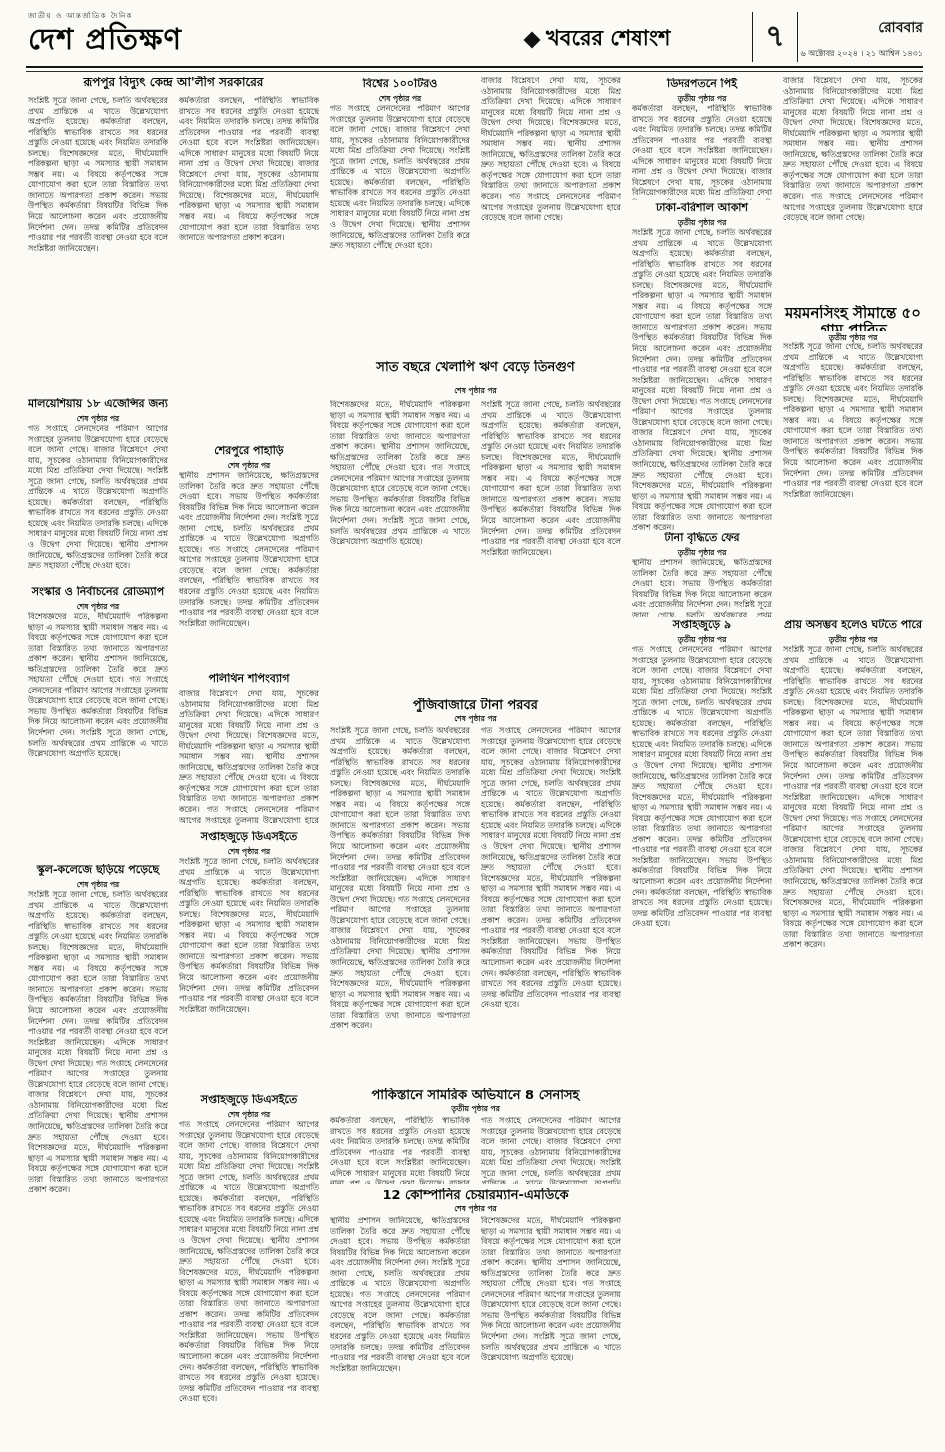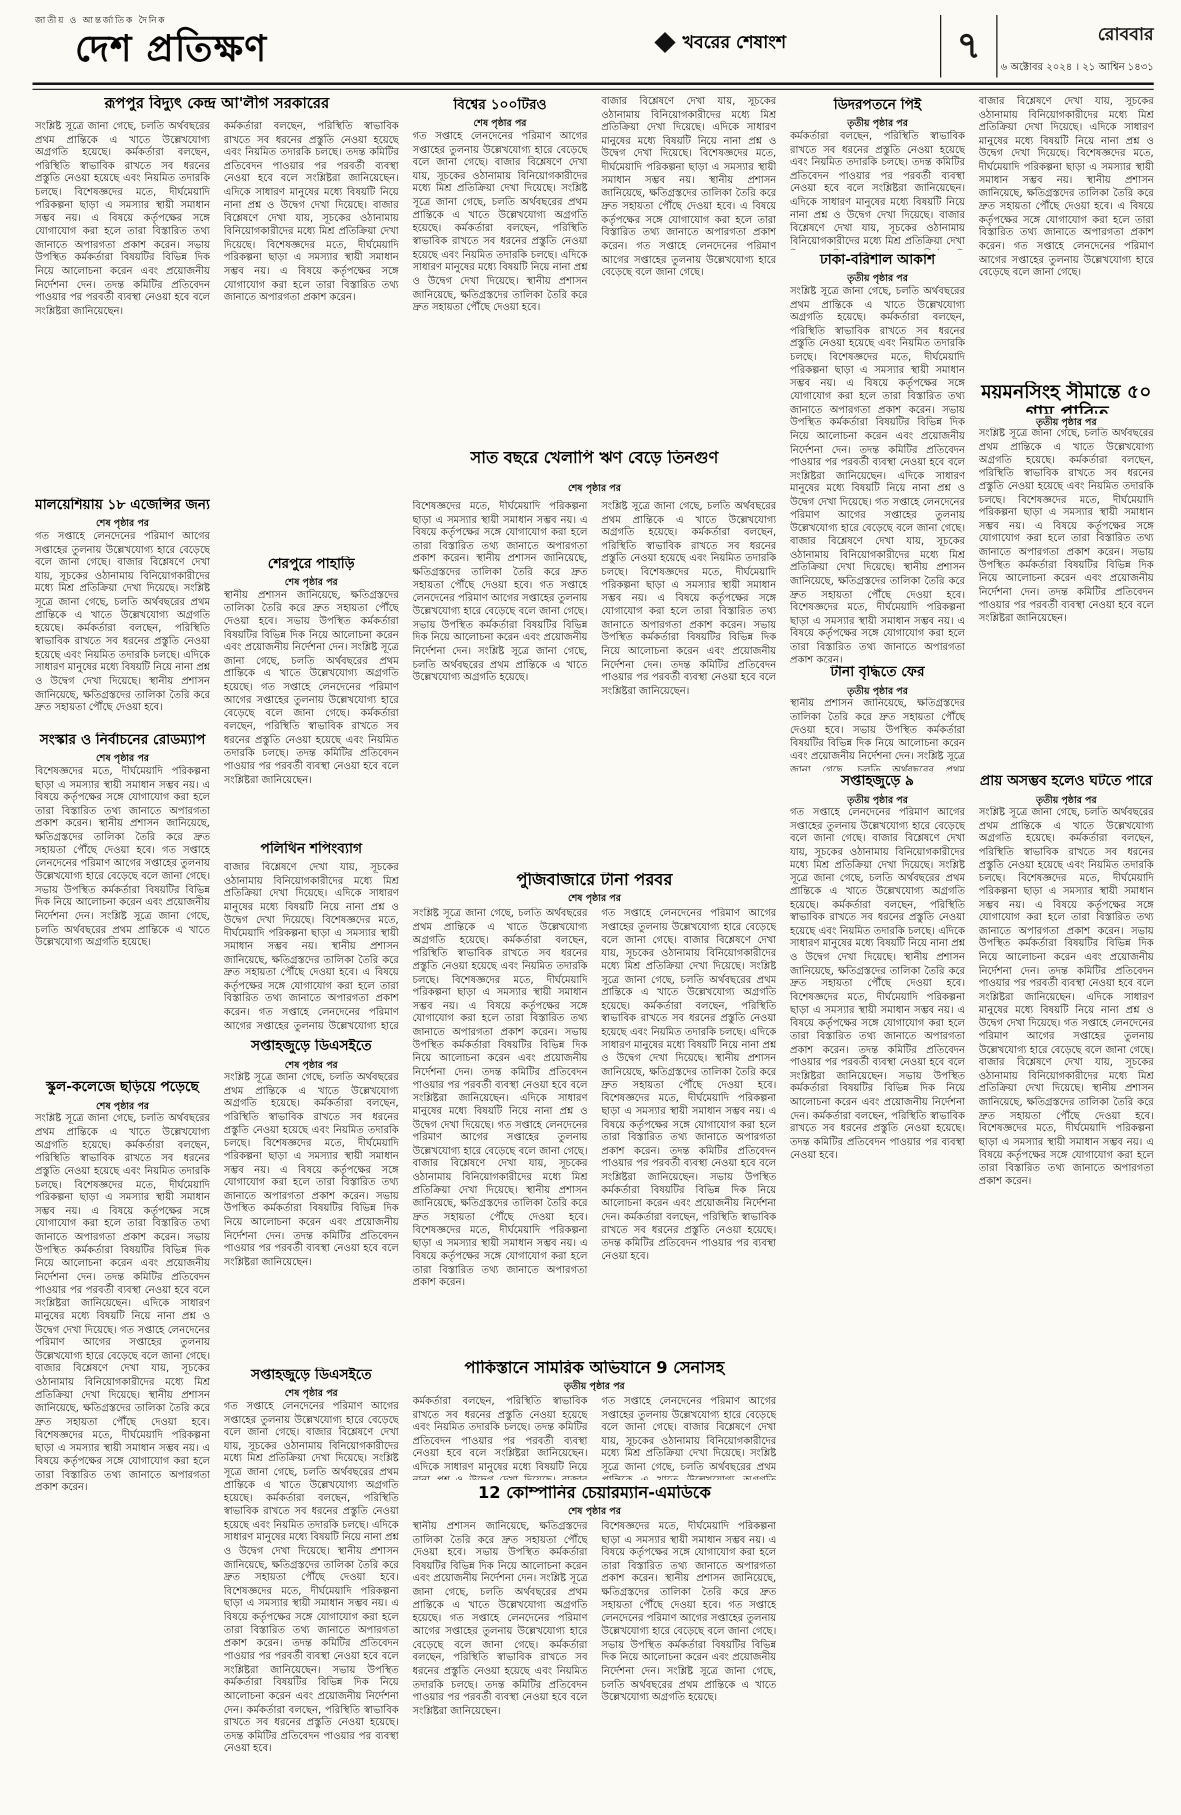--- a/index.html
+++ b/index.html
@@ -3,24 +3,24 @@
 <meta charset="utf-8">
 <style>
   *{box-sizing:border-box;margin:0;padding:0;}
   html,body{margin:0;padding:0;background:#9a9a9a;}
   .page{position:relative;width:945px;height:1452px;margin:0 auto;background:#fbfaf4;
         font-family:"DejaVu Sans","Liberation Sans",sans-serif;color:#1a1a1a;overflow:hidden;}
   
   .header{position:absolute;left:26px;top:8px;right:22px;height:58px;}
   .brand{position:absolute;left:2px;top:2px;}
   .tagline{font-size:7px;letter-spacing:1.5px;color:#222;margin-bottom:2px;}
-  .title{font-size:29px;font-weight:bold;color:#070707;letter-spacing:1px;line-height:1.05;margin-left:32px;}
+  .title{font-size:29px;font-weight:bold;color:#070707;letter-spacing:1px;line-height:1.05;}
   .section-wrap{position:absolute;left:500px;top:14px;display:flex;align-items:center;gap:8px;}
   .ornament{width:12px;height:12px;background:#121212;transform:rotate(45deg);display:inline-block;flex:none;}
-  .section-title{font-size:14px;font-weight:bold;color:#050505;white-space:nowrap;}
+  .section-title{font-size:21px;font-weight:bold;color:#050505;white-space:nowrap;}
   .pageno{position:absolute;left:726px;top:4px;width:46px;height:50px;
           border-left:1.5px solid #1d1d1d;border-right:1.5px solid #1d1d1d;
           font-size:30px;font-weight:bold;display:flex;align-items:center;justify-content:center;}
   .daydate{position:absolute;right:0;top:8px;text-align:right;}
   .day{font-size:14px;font-weight:bold;}
   .date{font-size:8px;margin-top:7px;white-space:nowrap;}
   .rule{position:absolute;left:26px;right:22px;top:66px;border-top:2.5px solid #151515;}
   .rule2{position:absolute;left:26px;right:22px;top:71px;border-top:1px solid #2a2a2a;}
   
   .content{position:absolute;left:28px;top:76px;width:895px;height:1360px;}
@@ -88,21 +88,21 @@
 
     <div class="hl" style="left:302px;top:2px">বিশ্বের ১০০টিরও</div>
     <div class="dl" style="left:302px;top:17px">শেষ পৃষ্ঠার পর</div>
     <div class="bd" style="left:302px;top:28px;height:262px">গত সপ্তাহে লেনদেনের পরিমাণ আগের সপ্তাহের তুলনায় উল্লেখযোগ্য হারে বেড়েছে বলে জানা গেছে। বাজার বিশ্লেষণে দেখা যায়, সূচকের ওঠানামায় বিনিয়োগকারীদের মধ্যে মিশ্র প্রতিক্রিয়া দেখা দিয়েছে। সংশ্লিষ্ট সূত্রে জানা গেছে, চলতি অর্থবছরের প্রথম প্রান্তিকে এ খাতে উল্লেখযোগ্য অগ্রগতি হয়েছে। কর্মকর্তারা বলছেন, পরিস্থিতি স্বাভাবিক রাখতে সব ধরনের প্রস্তুতি নেওয়া হয়েছে এবং নিয়মিত তদারকি চলছে। এদিকে সাধারণ মানুষের মধ্যে বিষয়টি নিয়ে নানা প্রশ্ন ও উদ্বেগ দেখা দিয়েছে। স্থানীয় প্রশাসন জানিয়েছে, ক্ষতিগ্রস্তদের তালিকা তৈরি করে দ্রুত সহায়তা পৌঁছে দেওয়া হবে।</div>
     <div class="hl sp" style="left:302px;top:284px">সাত বছরে খেলাপি ঋণ বেড়ে তিনগুণ</div>
     <div class="dl sp" style="left:302px;top:309px">শেষ পৃষ্ঠার পর</div>
     <div class="bd" style="left:302px;top:324px;height:294px">বিশেষজ্ঞদের মতে, দীর্ঘমেয়াদি পরিকল্পনা ছাড়া এ সমস্যার স্থায়ী সমাধান সম্ভব নয়। এ বিষয়ে কর্তৃপক্ষের সঙ্গে যোগাযোগ করা হলে তারা বিস্তারিত তথ্য জানাতে অপারগতা প্রকাশ করেন। স্থানীয় প্রশাসন জানিয়েছে, ক্ষতিগ্রস্তদের তালিকা তৈরি করে দ্রুত সহায়তা পৌঁছে দেওয়া হবে। গত সপ্তাহে লেনদেনের পরিমাণ আগের সপ্তাহের তুলনায় উল্লেখযোগ্য হারে বেড়েছে বলে জানা গেছে। সভায় উপস্থিত কর্মকর্তারা বিষয়টির বিভিন্ন দিক নিয়ে আলোচনা করেন এবং প্রয়োজনীয় নির্দেশনা দেন। সংশ্লিষ্ট সূত্রে জানা গেছে, চলতি অর্থবছরের প্রথম প্রান্তিকে এ খাতে উল্লেখযোগ্য অগ্রগতি হয়েছে।</div>
     <div class="hl sp" style="left:302px;top:622px">পুঁজিবাজারে টানা পরবর</div>
     <div class="dl sp" style="left:302px;top:637px">শেষ পৃষ্ঠার পর</div>
     <div class="bd" style="left:302px;top:650px;height:358px">সংশ্লিষ্ট সূত্রে জানা গেছে, চলতি অর্থবছরের প্রথম প্রান্তিকে এ খাতে উল্লেখযোগ্য অগ্রগতি হয়েছে। কর্মকর্তারা বলছেন, পরিস্থিতি স্বাভাবিক রাখতে সব ধরনের প্রস্তুতি নেওয়া হয়েছে এবং নিয়মিত তদারকি চলছে। বিশেষজ্ঞদের মতে, দীর্ঘমেয়াদি পরিকল্পনা ছাড়া এ সমস্যার স্থায়ী সমাধান সম্ভব নয়। এ বিষয়ে কর্তৃপক্ষের সঙ্গে যোগাযোগ করা হলে তারা বিস্তারিত তথ্য জানাতে অপারগতা প্রকাশ করেন। সভায় উপস্থিত কর্মকর্তারা বিষয়টির বিভিন্ন দিক নিয়ে আলোচনা করেন এবং প্রয়োজনীয় নির্দেশনা দেন। তদন্ত কমিটির প্রতিবেদন পাওয়ার পর পরবর্তী ব্যবস্থা নেওয়া হবে বলে সংশ্লিষ্টরা জানিয়েছেন। এদিকে সাধারণ মানুষের মধ্যে বিষয়টি নিয়ে নানা প্রশ্ন ও উদ্বেগ দেখা দিয়েছে। গত সপ্তাহে লেনদেনের পরিমাণ আগের সপ্তাহের তুলনায় উল্লেখযোগ্য হারে বেড়েছে বলে জানা গেছে। বাজার বিশ্লেষণে দেখা যায়, সূচকের ওঠানামায় বিনিয়োগকারীদের মধ্যে মিশ্র প্রতিক্রিয়া দেখা দিয়েছে। স্থানীয় প্রশাসন জানিয়েছে, ক্ষতিগ্রস্তদের তালিকা তৈরি করে দ্রুত সহায়তা পৌঁছে দেওয়া হবে। বিশেষজ্ঞদের মতে, দীর্ঘমেয়াদি পরিকল্পনা ছাড়া এ সমস্যার স্থায়ী সমাধান সম্ভব নয়। এ বিষয়ে কর্তৃপক্ষের সঙ্গে যোগাযোগ করা হলে তারা বিস্তারিত তথ্য জানাতে অপারগতা প্রকাশ করেন।</div>
-    <div class="hl sp" style="left:302px;top:1012px">পাকিস্তানে সামরিক অভিযানে 9 সেনাসহ</div>
+    <div class="hl sp" style="left:302px;top:1012px">পাকিস্তানে সামরিক অভিযানে 8 সেনাসহ</div>
     <div class="dl sp" style="left:302px;top:1027px">তৃতীয় পৃষ্ঠার পর</div>
     <div class="bd" style="left:302px;top:1040px;height:68px">কর্মকর্তারা বলছেন, পরিস্থিতি স্বাভাবিক রাখতে সব ধরনের প্রস্তুতি নেওয়া হয়েছে এবং নিয়মিত তদারকি চলছে। তদন্ত কমিটির প্রতিবেদন পাওয়ার পর পরবর্তী ব্যবস্থা নেওয়া হবে বলে সংশ্লিষ্টরা জানিয়েছেন। এদিকে সাধারণ মানুষের মধ্যে বিষয়টি নিয়ে নানা প্রশ্ন ও উদ্বেগ দেখা দিয়েছে। বাজার বিশ্লেষণে দেখা যায়, সূচকের ওঠানামায় বিনিয়োগকারীদের মধ্যে মিশ্র প্রতিক্রিয়া দেখা দিয়েছে। বিশেষজ্ঞদের মতে, দীর্ঘমেয়াদি পরিকল্পনা ছাড়া এ সমস্যার স্থায়ী সমাধান সম্ভব নয়। এ বিষয়ে কর্তৃপক্ষের সঙ্গে যোগাযোগ করা হলে তারা বিস্তারিত তথ্য জানাতে অপারগতা প্রকাশ করেন।</div>
     <div class="hl sp" style="left:302px;top:1112px">12 কোম্পানির চেয়ারম্যান-এমডিকে</div>
     <div class="dl sp" style="left:302px;top:1127px">শেষ পৃষ্ঠার পর</div>
     <div class="bd" style="left:302px;top:1140px;height:214px">স্থানীয় প্রশাসন জানিয়েছে, ক্ষতিগ্রস্তদের তালিকা তৈরি করে দ্রুত সহায়তা পৌঁছে দেওয়া হবে। সভায় উপস্থিত কর্মকর্তারা বিষয়টির বিভিন্ন দিক নিয়ে আলোচনা করেন এবং প্রয়োজনীয় নির্দেশনা দেন। সংশ্লিষ্ট সূত্রে জানা গেছে, চলতি অর্থবছরের প্রথম প্রান্তিকে এ খাতে উল্লেখযোগ্য অগ্রগতি হয়েছে। গত সপ্তাহে লেনদেনের পরিমাণ আগের সপ্তাহের তুলনায় উল্লেখযোগ্য হারে বেড়েছে বলে জানা গেছে। কর্মকর্তারা বলছেন, পরিস্থিতি স্বাভাবিক রাখতে সব ধরনের প্রস্তুতি নেওয়া হয়েছে এবং নিয়মিত তদারকি চলছে। তদন্ত কমিটির প্রতিবেদন পাওয়ার পর পরবর্তী ব্যবস্থা নেওয়া হবে বলে সংশ্লিষ্টরা জানিয়েছেন।</div>
 
     <div class="bd" style="left:453px;top:0;height:290px">বাজার বিশ্লেষণে দেখা যায়, সূচকের ওঠানামায় বিনিয়োগকারীদের মধ্যে মিশ্র প্রতিক্রিয়া দেখা দিয়েছে। এদিকে সাধারণ মানুষের মধ্যে বিষয়টি নিয়ে নানা প্রশ্ন ও উদ্বেগ দেখা দিয়েছে। বিশেষজ্ঞদের মতে, দীর্ঘমেয়াদি পরিকল্পনা ছাড়া এ সমস্যার স্থায়ী সমাধান সম্ভব নয়। স্থানীয় প্রশাসন জানিয়েছে, ক্ষতিগ্রস্তদের তালিকা তৈরি করে দ্রুত সহায়তা পৌঁছে দেওয়া হবে। এ বিষয়ে কর্তৃপক্ষের সঙ্গে যোগাযোগ করা হলে তারা বিস্তারিত তথ্য জানাতে অপারগতা প্রকাশ করেন। গত সপ্তাহে লেনদেনের পরিমাণ আগের সপ্তাহের তুলনায় উল্লেখযোগ্য হারে বেড়েছে বলে জানা গেছে।</div>
     <div class="bd" style="left:453px;top:324px;height:294px">সংশ্লিষ্ট সূত্রে জানা গেছে, চলতি অর্থবছরের প্রথম প্রান্তিকে এ খাতে উল্লেখযোগ্য অগ্রগতি হয়েছে। কর্মকর্তারা বলছেন, পরিস্থিতি স্বাভাবিক রাখতে সব ধরনের প্রস্তুতি নেওয়া হয়েছে এবং নিয়মিত তদারকি চলছে। বিশেষজ্ঞদের মতে, দীর্ঘমেয়াদি পরিকল্পনা ছাড়া এ সমস্যার স্থায়ী সমাধান সম্ভব নয়। এ বিষয়ে কর্তৃপক্ষের সঙ্গে যোগাযোগ করা হলে তারা বিস্তারিত তথ্য জানাতে অপারগতা প্রকাশ করেন। সভায় উপস্থিত কর্মকর্তারা বিষয়টির বিভিন্ন দিক নিয়ে আলোচনা করেন এবং প্রয়োজনীয় নির্দেশনা দেন। তদন্ত কমিটির প্রতিবেদন পাওয়ার পর পরবর্তী ব্যবস্থা নেওয়া হবে বলে সংশ্লিষ্টরা জানিয়েছেন।</div>
     <div class="bd" style="left:453px;top:650px;height:358px">গত সপ্তাহে লেনদেনের পরিমাণ আগের সপ্তাহের তুলনায় উল্লেখযোগ্য হারে বেড়েছে বলে জানা গেছে। বাজার বিশ্লেষণে দেখা যায়, সূচকের ওঠানামায় বিনিয়োগকারীদের মধ্যে মিশ্র প্রতিক্রিয়া দেখা দিয়েছে। সংশ্লিষ্ট সূত্রে জানা গেছে, চলতি অর্থবছরের প্রথম প্রান্তিকে এ খাতে উল্লেখযোগ্য অগ্রগতি হয়েছে। কর্মকর্তারা বলছেন, পরিস্থিতি স্বাভাবিক রাখতে সব ধরনের প্রস্তুতি নেওয়া হয়েছে এবং নিয়মিত তদারকি চলছে। এদিকে সাধারণ মানুষের মধ্যে বিষয়টি নিয়ে নানা প্রশ্ন ও উদ্বেগ দেখা দিয়েছে। স্থানীয় প্রশাসন জানিয়েছে, ক্ষতিগ্রস্তদের তালিকা তৈরি করে দ্রুত সহায়তা পৌঁছে দেওয়া হবে। বিশেষজ্ঞদের মতে, দীর্ঘমেয়াদি পরিকল্পনা ছাড়া এ সমস্যার স্থায়ী সমাধান সম্ভব নয়। এ বিষয়ে কর্তৃপক্ষের সঙ্গে যোগাযোগ করা হলে তারা বিস্তারিত তথ্য জানাতে অপারগতা প্রকাশ করেন। তদন্ত কমিটির প্রতিবেদন পাওয়ার পর পরবর্তী ব্যবস্থা নেওয়া হবে বলে সংশ্লিষ্টরা জানিয়েছেন। সভায় উপস্থিত কর্মকর্তারা বিষয়টির বিভিন্ন দিক নিয়ে আলোচনা করেন এবং প্রয়োজনীয় নির্দেশনা দেন। কর্মকর্তারা বলছেন, পরিস্থিতি স্বাভাবিক রাখতে সব ধরনের প্রস্তুতি নেওয়া হয়েছে। তদন্ত কমিটির প্রতিবেদন পাওয়ার পর ব্যবস্থা নেওয়া হবে।</div>
     <div class="bd" style="left:453px;top:1040px;height:68px">গত সপ্তাহে লেনদেনের পরিমাণ আগের সপ্তাহের তুলনায় উল্লেখযোগ্য হারে বেড়েছে বলে জানা গেছে। বাজার বিশ্লেষণে দেখা যায়, সূচকের ওঠানামায় বিনিয়োগকারীদের মধ্যে মিশ্র প্রতিক্রিয়া দেখা দিয়েছে। সংশ্লিষ্ট সূত্রে জানা গেছে, চলতি অর্থবছরের প্রথম প্রান্তিকে এ খাতে উল্লেখযোগ্য অগ্রগতি হয়েছে। কর্মকর্তারা বলছেন, পরিস্থিতি স্বাভাবিক রাখতে সব ধরনের প্রস্তুতি নেওয়া হয়েছে এবং নিয়মিত তদারকি চলছে। এদিকে সাধারণ মানুষের মধ্যে বিষয়টি নিয়ে নানা প্রশ্ন ও উদ্বেগ দেখা দিয়েছে। স্থানীয় প্রশাসন জানিয়েছে, ক্ষতিগ্রস্তদের তালিকা তৈরি করে দ্রুত সহায়তা পৌঁছে দেওয়া হবে।</div>

